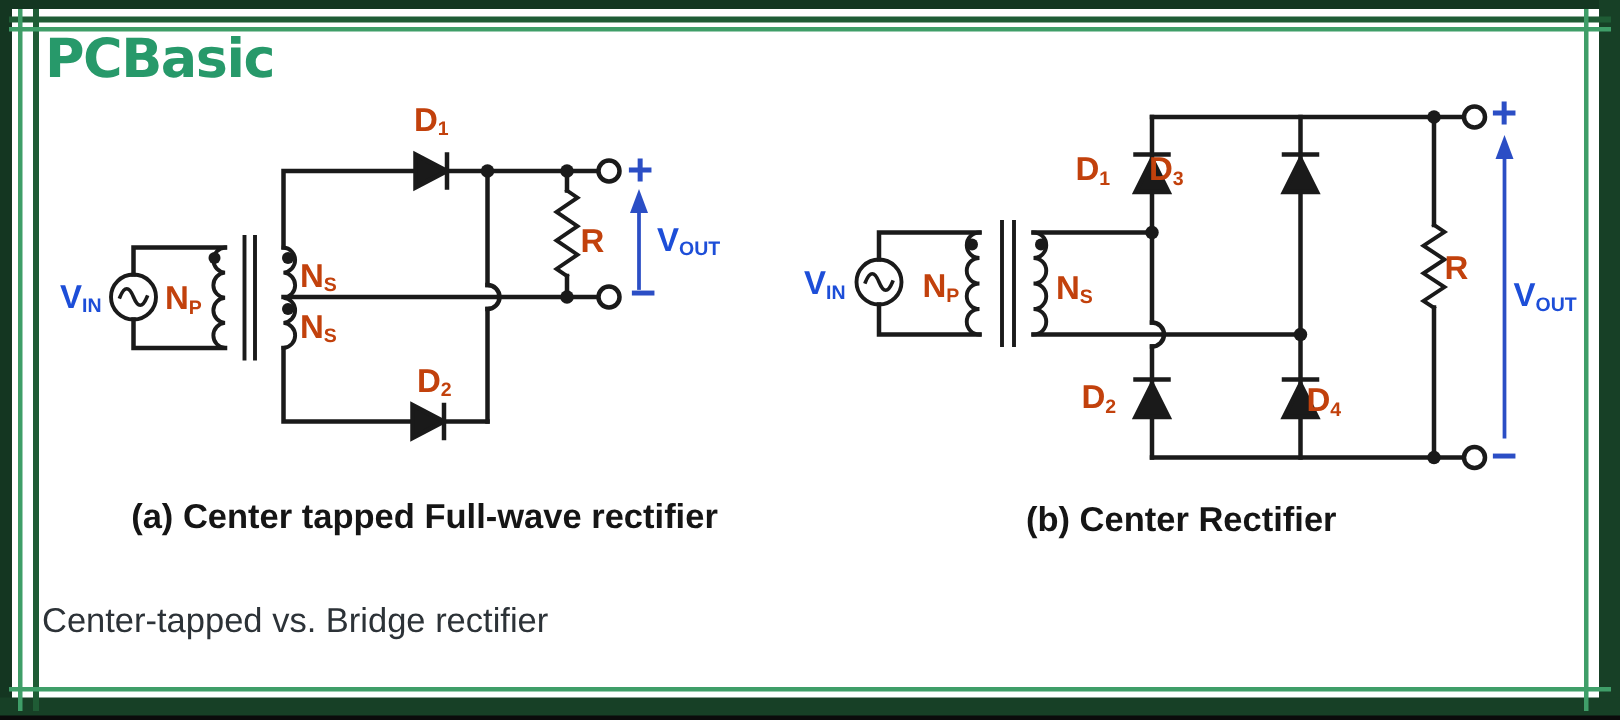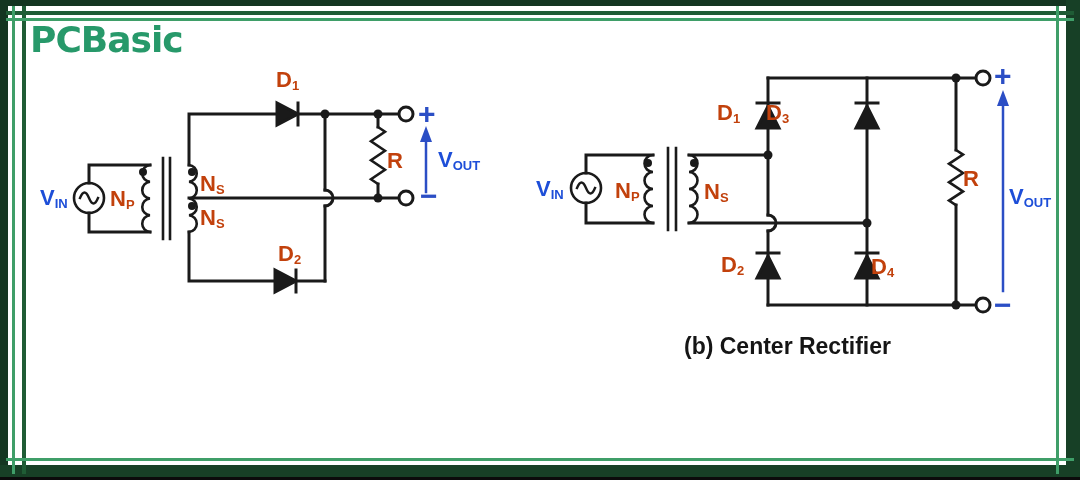--- a/index.html
+++ b/index.html
@@ -165,27 +165,29 @@
   <span class="clabel blue" style="left:40px;top:187px;"><span>V</span><sub>IN</sub></span>
   <span class="clabel" style="left:110px;top:188px;"><span>N</span><sub>P</sub></span>
   <span class="clabel" style="left:200px;top:173px;"><span>N</span><sub>S</sub></span>
   <span class="clabel" style="left:200px;top:207px;"><span>N</span><sub>S</sub></span>
   <span class="clabel" style="left:276px;top:69px;"><span>D</span><sub>1</sub></span>
   <span class="clabel" style="left:278px;top:243px;"><span>D</span><sub>2</sub></span>
   <span class="clabel" style="left:387px;top:150px;">R</span>
   <span class="sign" style="left:418px;top:99px;">+</span>
   <span class="sign" style="left:420px;top:181px;">−</span>
   <span class="clabel blue" style="left:438px;top:149px;"><span>V</span><sub>OUT</sub></span>
+  <div class="fig-caption" style="left:60px;top:331px;width:446px;">(a) Center tapped Full-wave rectifier</div>
 
   <span class="clabel blue" style="left:536px;top:178px;"><span>V</span><sub>IN</sub></span>
   <span class="clabel" style="left:615px;top:180px;"><span>N</span><sub>P</sub></span>
   <span class="clabel" style="left:704px;top:181px;"><span>N</span><sub>S</sub></span>
   <span class="clabel" style="left:717px;top:102px;"><span>D</span><sub>1</sub></span>
   <span class="clabel" style="left:766px;top:102px;"><span>D</span><sub>3</sub></span>
   <span class="clabel" style="left:721px;top:254px;"><span>D</span><sub>2</sub></span>
   <span class="clabel" style="left:836px;top:256px;margin-left:35px;"><span>D</span><sub>4</sub></span>
   <span class="clabel" style="left:963px;top:168px;">R</span>
   <span class="sign" style="left:994px;top:61px;">+</span>
   <span class="sign" style="left:994px;top:290px;">−</span>
   <span class="clabel blue" style="left:1009px;top:186px;"><span>V</span><sub>OUT</sub></span>
   <div class="fig-caption" style="left:600px;top:333px;width:375px;">(b) Center Rectifier</div>
 
+  <div class="footer-caption">Center-tapped vs. Bridge rectifier</div>
 </div>
 
 </body></html>

